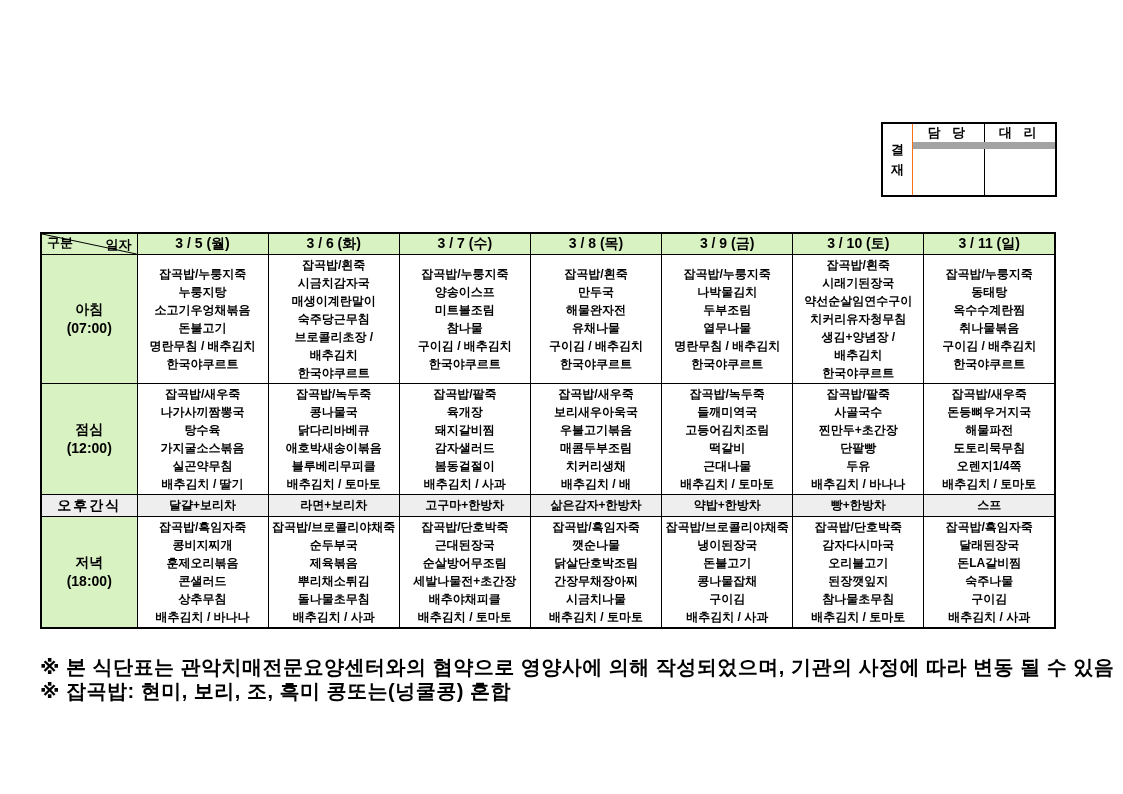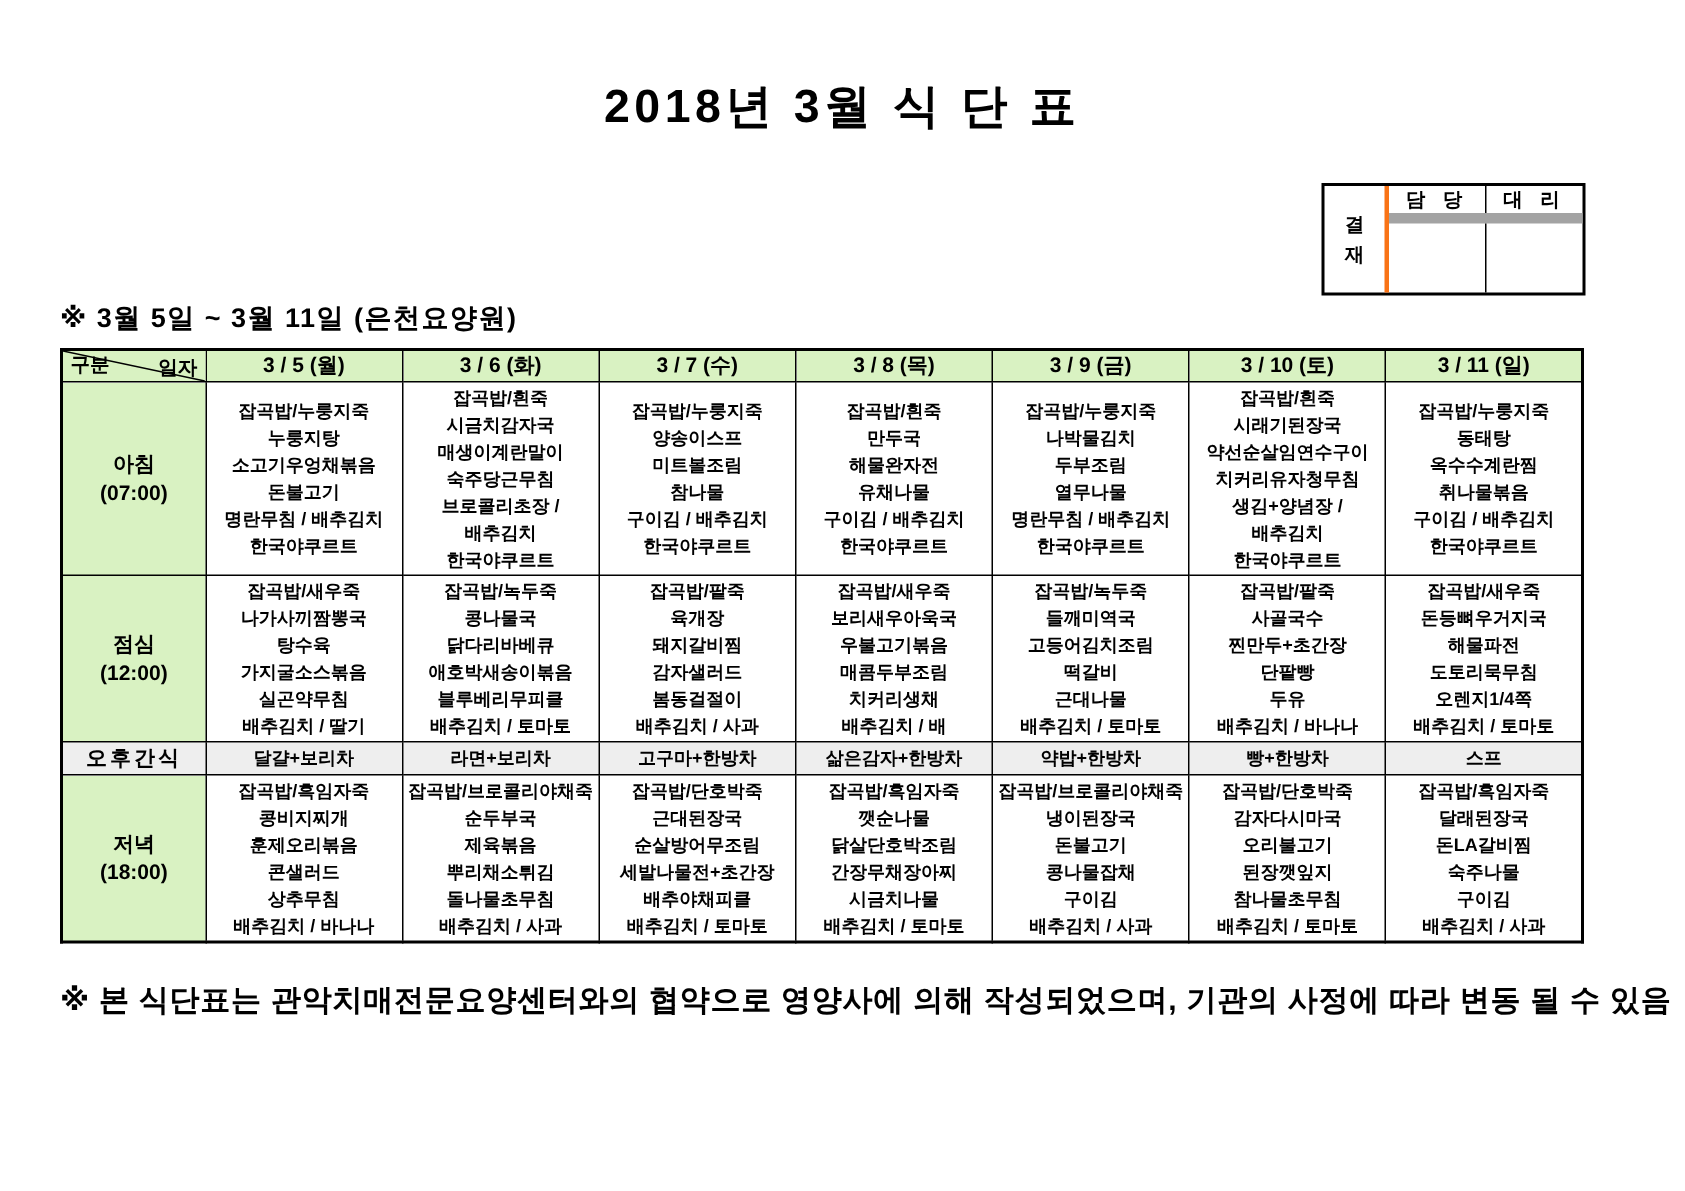--- a/index.html
+++ b/index.html
@@ -22,21 +22,21 @@
     font-size: 31px; font-weight: bold; letter-spacing: 3px;
   }
   
   .approval {
     position: absolute; top: 122px; left: 881px;
     width: 176px; height: 75px;
     border: 2px solid #000;
     display: flex;
   }
   .approval .stamp-cell {
-    width: 43px; border-right: 3px solid #f97316;
+    width: 30px; border-right: 1px solid #f97316;
     display: flex; align-items: center; justify-content: center;
     font-size: 13px; font-weight: bold;
   }
   .approval .stamp-text { width: 1em; word-break: break-all; text-align: center; line-height: 1.5; }
   .approval .sign-grid { flex: 1; display: flex; flex-direction: column; }
   .approval .sign-head { display: flex; height: 25px; border-bottom: 7px solid #a3a3a3; }
   .approval .sign-head > div {
     flex: 1; display: flex; align-items: center; justify-content: center;
     font-size: 13px; font-weight: bold; letter-spacing: 4px;
   }
@@ -86,39 +86,37 @@
   .menu-line { line-height: 18px; white-space: nowrap; }
   
   .notes { position: absolute; top: 655px; left: 40px; }
   .note-line { font-size: 20px; font-weight: bold; line-height: 24px; letter-spacing: 0.5px; }
 </style>
 </head>
 <body>
 
 <div id="page">
 
-  <h1 class="page-title">2018년 3월 식 단 표</h1>
 
   <div class="approval">
     <div class="stamp-cell">
       <div class="stamp-text">결재</div>
     </div>
     <div class="sign-grid">
       <div class="sign-head">
         <div>담 당</div>
         <div>대 리</div>
       </div>
       <div class="sign-body">
         <div></div>
         <div></div>
       </div>
     </div>
   </div>
 
-  <div class="subtitle">※ 3월 5일 ~ 3월 11일 (은천요양원)</div>
 
   <table class="menu">
     <colgroup>
       <col class="c-label">
       <col>
         <col>
         <col>
         <col>
         <col>
         <col>
@@ -343,15 +341,16 @@
             <div class="menu-line">숙주나물</div>
             <div class="menu-line">구이김</div>
             <div class="menu-line">배추김치 / 사과</div>
           </td>
         </tr>
       </tbody>
   </table>
 
   <div class="notes">
     <div class="note-line">※ 본 식단표는 관악치매전문요양센터와의 협약으로 영양사에 의해 작성되었으며, 기관의 사정에 따라 변동 될 수 있음</div>
+    <div class="note-line">※ 잡곡밥: 현미, 보리, 조, 흑미 콩또는(넝쿨콩) 혼합</div>
   </div>
 
 </div>
 
 </body></html>

